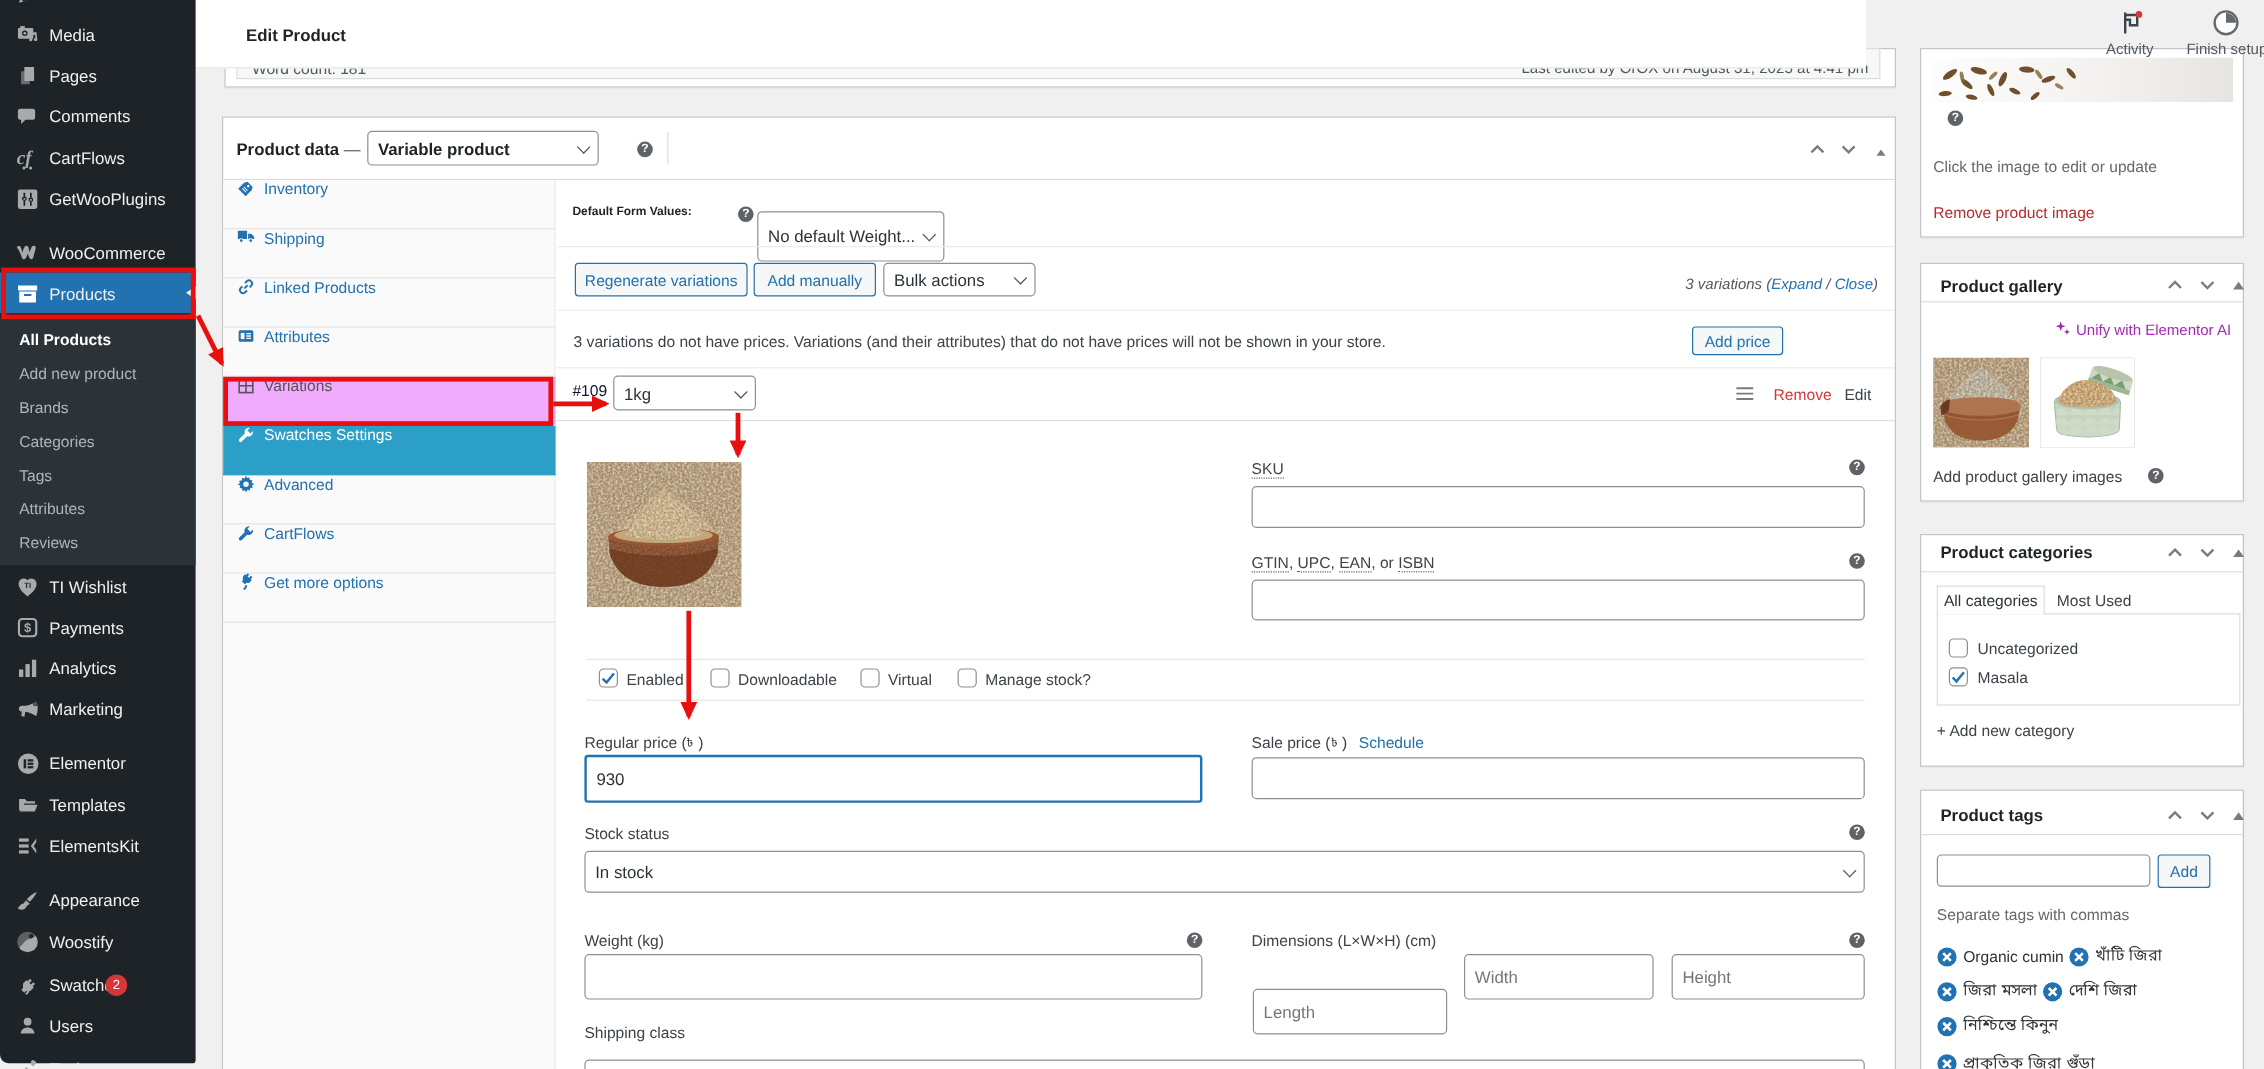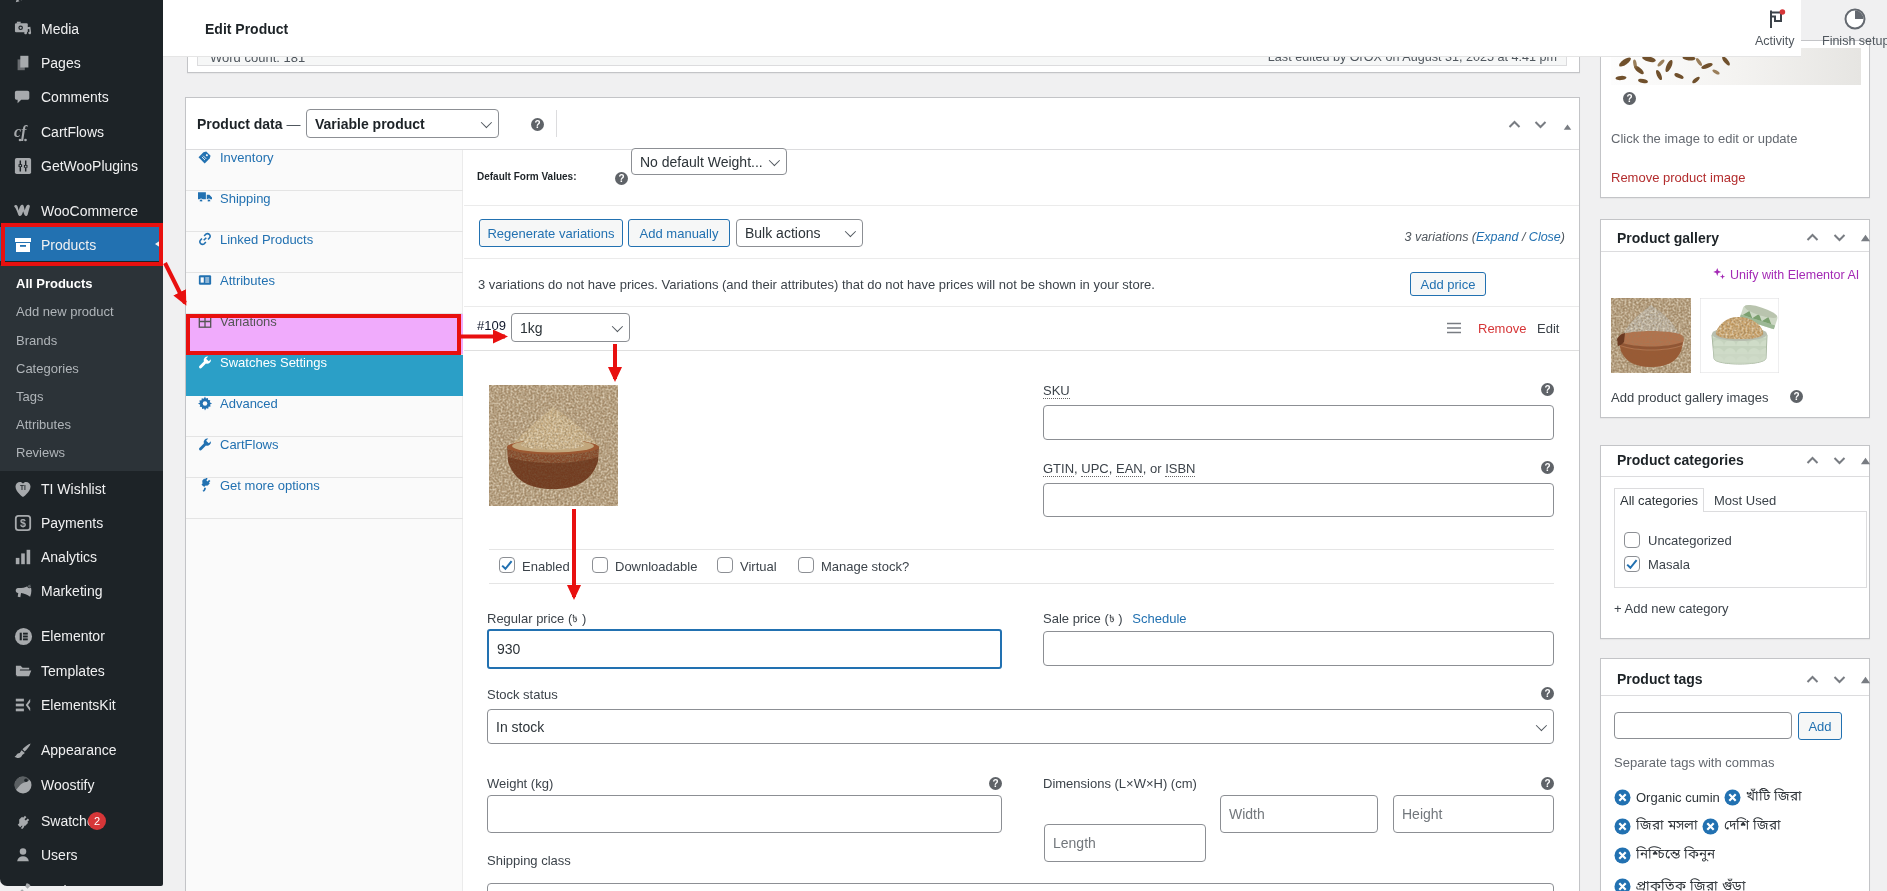--- a/index.html
+++ b/index.html
@@ -6,21 +6,21 @@
 .ab{position:absolute}
 .bn path{fill:#32373c}
 
 #menu{position:absolute;left:0;top:0;width:163px;height:886px;background:#1d2327;z-index:30;border-bottom-left-radius:7px;border-bottom-right-radius:2px}
 .mi{position:absolute;left:0;width:163px;height:34px;color:#f0f0f1;font-size:14px}
 .mi .ic{position:absolute;left:13px;top:50%;transform:translateY(-50%);width:20px;height:20px;display:flex;align-items:center;justify-content:center}
 .mi .tx{position:absolute;left:41px;top:50%;transform:translateY(-50%);white-space:nowrap}
 .sub{position:absolute;left:0;width:163px;height:29px;color:#b0b5b9;font-size:13px}
 .sub .tx{position:absolute;left:16px;top:50%;transform:translateY(-50%)}
 
-#hdr{position:absolute;left:163px;top:0;width:1638px;height:57px;background:#fff;z-index:20;border-bottom:1px solid #e5e5e5}
+#hdr{position:absolute;left:163px;top:0;width:1392px;height:57px;background:#fff;z-index:20;border-bottom:1px solid #e5e5e5}
 
 .pb{position:absolute;background:#fff;border:1px solid #c3c4c7;box-shadow:0 1px 1px rgba(0,0,0,.04)}
 .link{color:#2271b1;text-decoration:none}
 .hlp{position:absolute;width:13px;height:13px;border-radius:50%;background:#5f6368;color:#fff;font-size:10px;font-weight:bold;text-align:center;line-height:13px}
 .sel{position:absolute;background:#fff;border:1px solid #8c8f94;border-radius:4px;font-size:14px;color:#2c3338;display:flex;align-items:center;padding:0 24px 0 8px;white-space:nowrap}
 .sel:after{content:"";position:absolute;right:9px;top:50%;margin-top:-4px;width:7px;height:7px;border-right:1.6px solid #50575e;border-bottom:1.6px solid #50575e;transform:rotate(45deg) translateY(-2px)}
 .inp{position:absolute;background:#fff;border:1px solid #8c8f94;border-radius:4px;font-size:14px;color:#2c3338;display:flex;align-items:center;padding:0 8px}
 .ph{color:#72777c}
 .btn{position:absolute;background:#f6f7f7;border:1px solid #2271b1;border-radius:3px;color:#2271b1;font-size:13px;display:flex;align-items:center;justify-content:center;white-space:nowrap}
 .cb{position:absolute;width:16px;height:16px;background:#fff;border:1px solid #8c8f94;border-radius:4px}
@@ -366,21 +366,21 @@
       </svg>
     </span>CartFlows</div>
 <div class="tab" style="top:478px;height:41px;"><span class="ic">
       <svg width="14" height="14" viewBox="0 0 16 16">
         <path fill="#2271b1" d="M11 2.5V0H9v2.5H7V0H5v2.5H3.8v3.4l2.2 2.2v1.7h4V8.1l2.2-2.2V2.5z" transform="rotate(40 8 6)"></path>
         <path fill="#2271b1" d="M7 11h2c0 2-.6 3.3-2.5 4.6l-1.4-1c1.5-1 1.9-2 1.9-3.6z"></path>
       </svg>
     </span>Get more options</div>
 <div class="lbl" style="left:477px;top:171px;font-weight:bold;color:#1d2327;font-size:10px">Default Form Values:</div>
 <div class="hlp" style="left:615px;top:172px">?</div>
-<div class="sel" style="left:631px;top:148px;width:156px;height:27px">No default Weight...</div>
+<div class="sel" style="left:631px;top:176px;width:156px;height:42px">No default Weight...</div>
 <div class="hr" style="left:464px;top:205px;width:1115px;background:#ebebeb"></div>
 <div class="btn" style="left:479px;top:219px;width:144px;height:28px">Regenerate variations</div>
 <div class="btn" style="left:628px;top:219px;width:102px;height:28px">Add manually</div>
 <div class="sel" style="left:736px;top:219px;width:127px;height:28px">Bulk actions</div>
 <div class="ab" style="left:1165px;top:230px;width:400px;text-align:right;font-size:12.5px;font-style:italic;color:#50575e">3 variations (<span class="link" style="font-style:italic">Expand</span> / <span class="link" style="font-style:italic">Close</span>)</div>
 <div class="hr" style="left:464px;top:258px;width:1115px;background:#ebebeb"></div>
 <div class="lbl" style="left:478px;top:277px">3 variations do not have prices. Variations (and their attributes) that do not have prices will not be shown in your store.</div>
 <div class="btn" style="left:1410px;top:272px;width:76px;height:24px">Add price</div>
 <div class="hr" style="left:464px;top:306px;width:1115px;background:#ebebeb"></div>
 <div class="lbl" style="left:477px;top:318px;font-weight:normal;color:#0f172a">#109</div>

